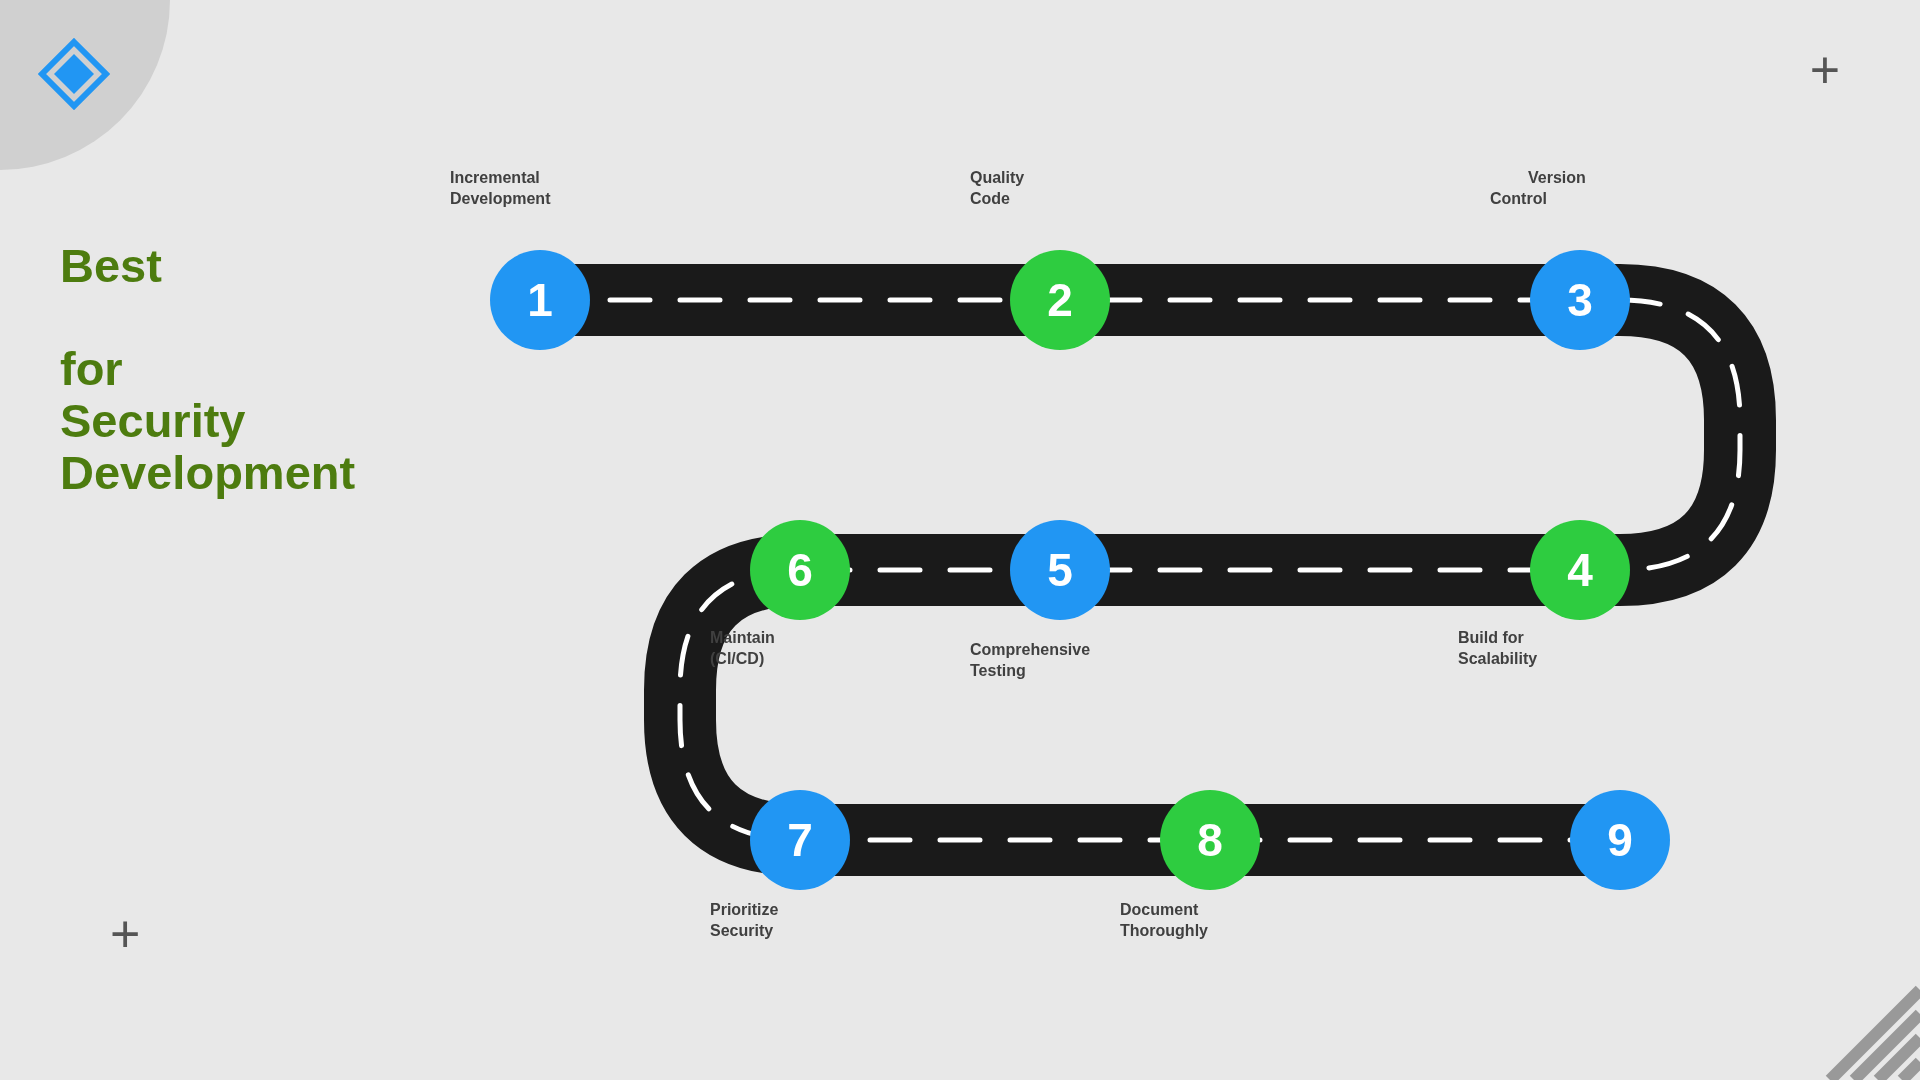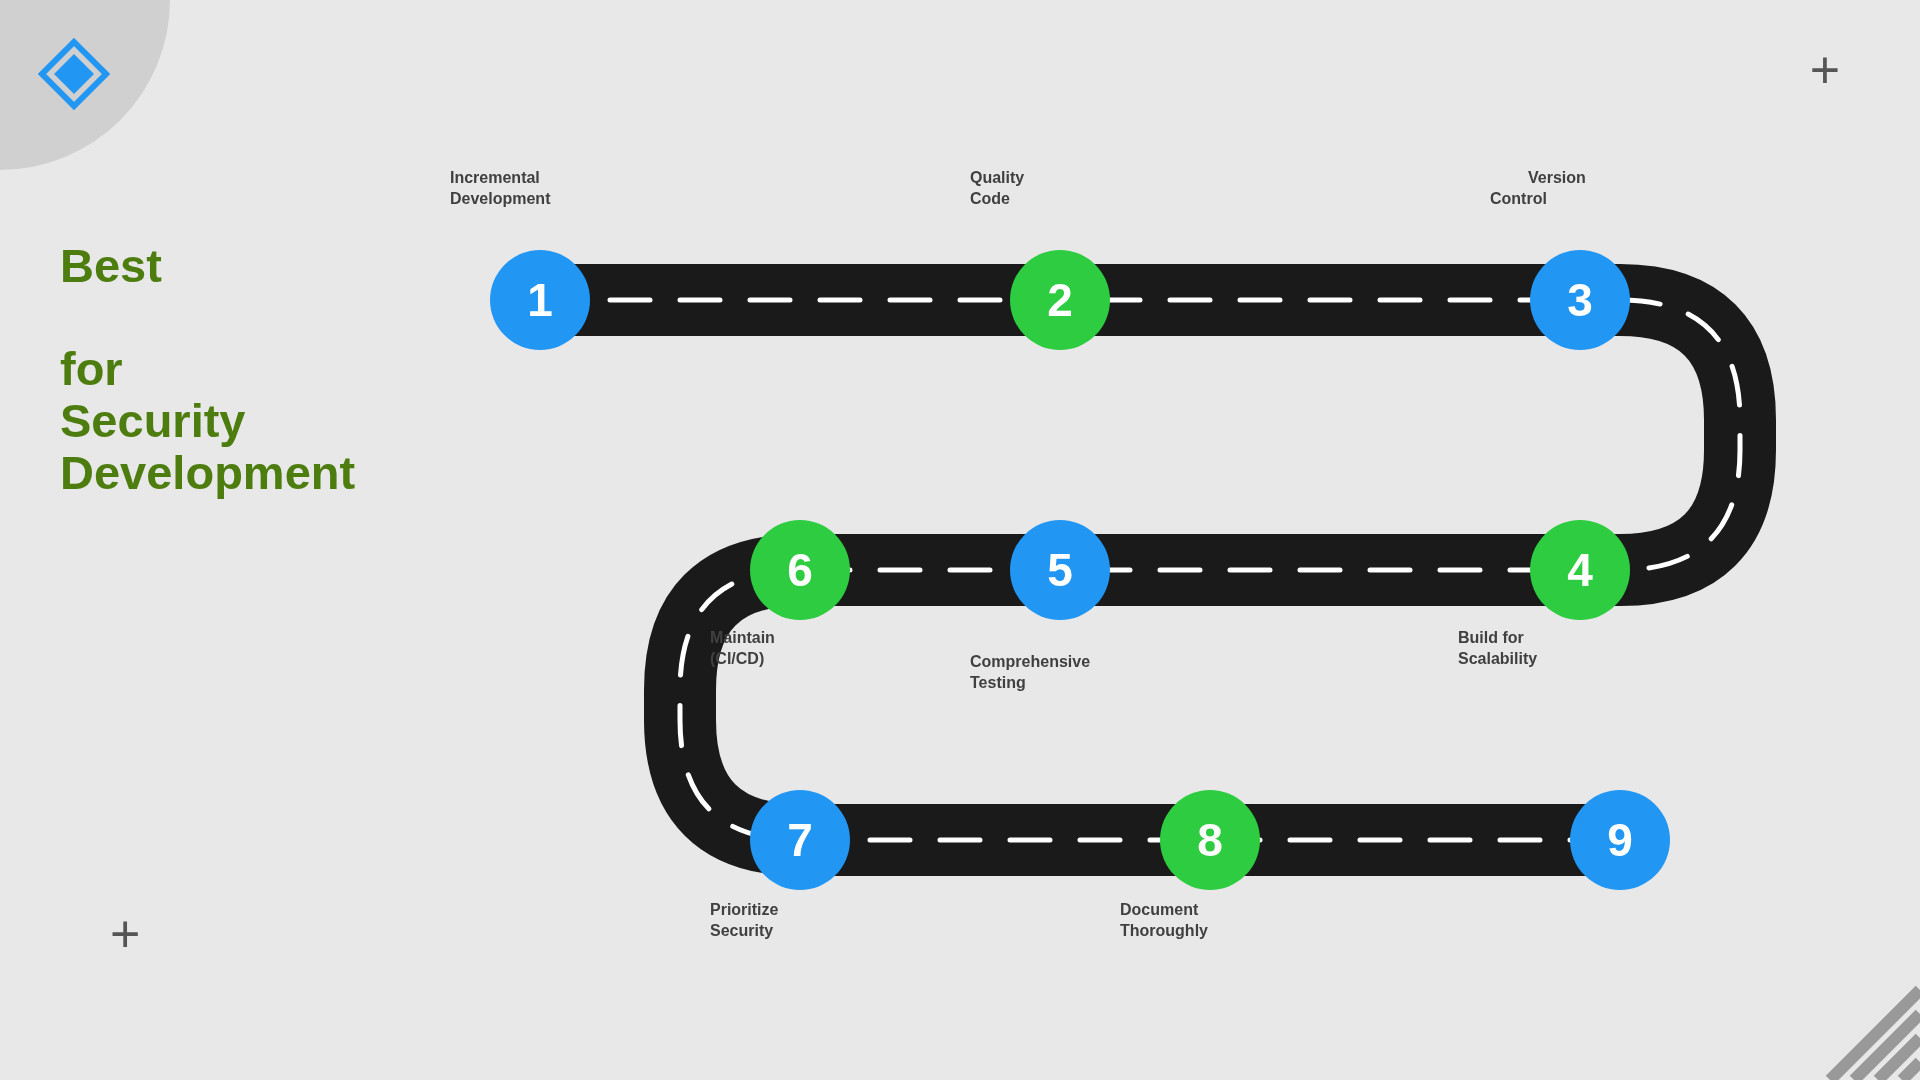--- a/index.html
+++ b/index.html
@@ -203,21 +203,21 @@
   <div class="step-node green" style="left: 1160px; top: 490px;">
     <span>4</span>
   </div>
   <div class="step-label" style="left: 1128px; top: 548px;">
     <span style="white-space: pre-line;">Build for<br>Scalability</span>
   </div>
 
   <div class="step-node blue" style="left: 640px; top: 490px;">
     <span>5</span>
   </div>
-  <div class="step-label" style="left: 640px; top: 572px;">
+  <div class="step-label" style="left: 640px; top: 560px;">
     <span style="white-space: pre-line;">Comprehensive<br>Testing</span>
   </div>
 
   <div class="step-node green" style="left: 380px; top: 490px;">
     <span>6</span>
   </div>
   <div class="step-label" style="left: 380px; top: 548px;">
     <span style="white-space: pre-line;">Maintain<br>(CI/CD)</span>
   </div>
 

